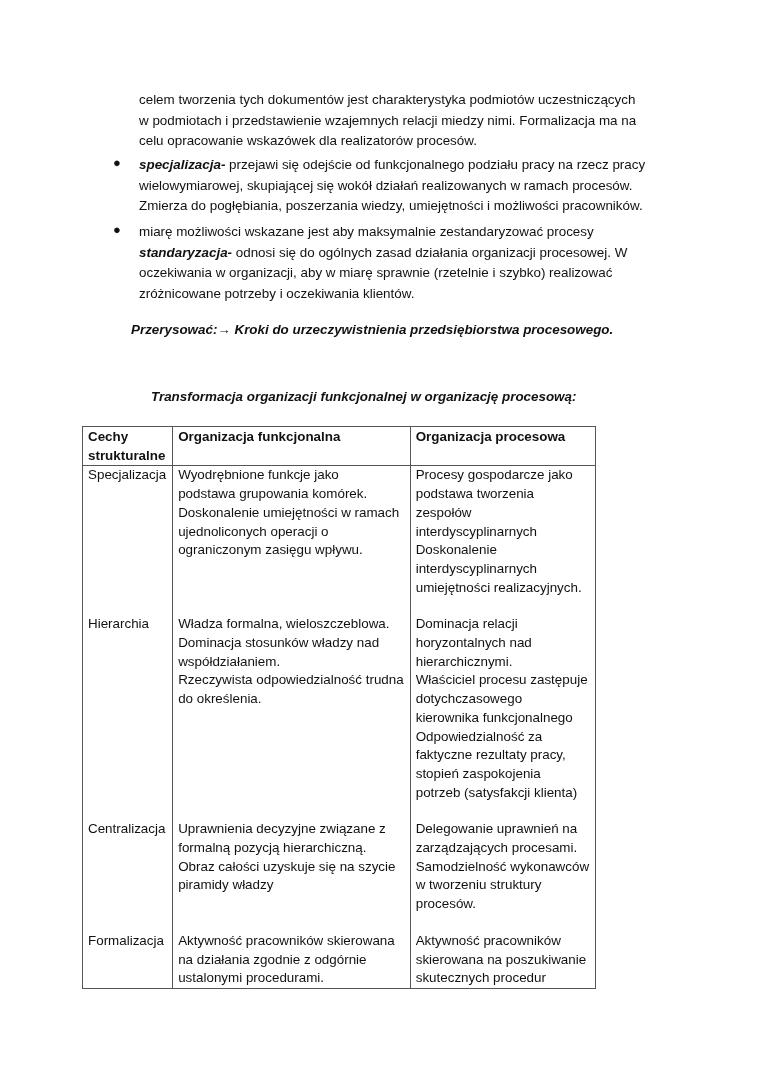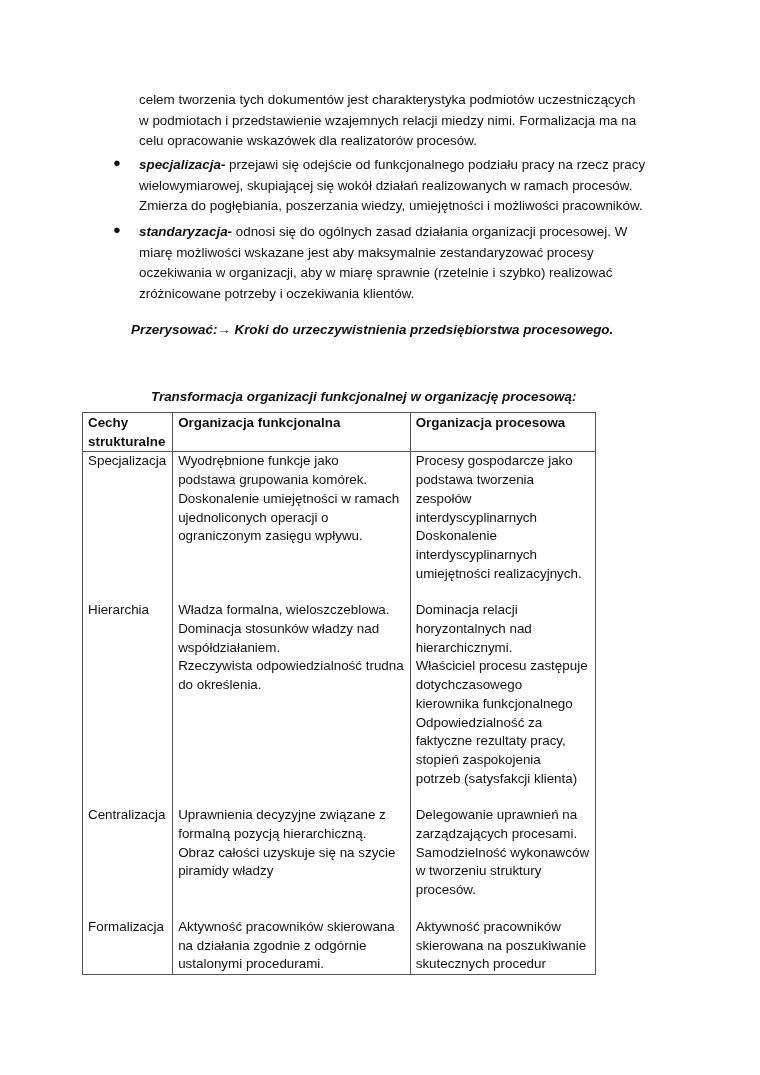--- a/index.html
+++ b/index.html
@@ -3,21 +3,21 @@
 <meta charset="utf-8">
 <style>
   html, body { margin:0; padding:0; background:#fff; }
   body { width:760px; height:1075px; position:relative; overflow:hidden;
          font-family:"Liberation Sans", sans-serif; color:#111; font-size:13.4px; }
   .line { position:absolute; white-space:nowrap; line-height:19px;padding-left:41px; }
   .b { font-weight:bold;font-style:italic; }
   .bullet { position:absolute; font-size:13px; }
   .para { position:absolute; left:139px; width:540px; line-height:20.5px; }
   .para div { white-space:nowrap; }
-  table { position:absolute; left:82px; top:412px; width:492px; border-collapse:collapse;
+  table { position:absolute; left:82px; top:426px; width:492px; border-collapse:collapse;
           border:1px solid #555; }
   th, td { text-align:left; vertical-align:top; padding:0 6px 0 5px; font-size:13.4px; line-height:18.7px; }
   th { font-weight:bold; border-bottom:1px solid #555; padding-top:1px; padding-bottom:0; }
   th + th, td + td { border-left:1px solid #555; }
   td div { white-space:nowrap; }
   .c1 { width:131px; } .c2 { width:241px; } .c3 { width:185px; }
   td.gap { padding-bottom:18px; }
 </style>
 </head>
 <body>
@@ -30,22 +30,22 @@
 
 <span class="bullet" style="left:113px; top:155px;">●</span>
 <div class="para" style="top:155px;">
   <div><span class="b">specjalizacja-</span><span> przejawi się odejście od funkcjonalnego podziału pracy na rzecz pracy</span></div>
   <div>wielowymiarowej, skupiającej się wokół działań realizowanych w ramach procesów.</div>
   <div>Zmierza do pogłębiania, poszerzania wiedzy, umiejętności i możliwości pracowników.</div>
 </div>
 
 <span class="bullet" style="left:113px; top:222px;">●</span>
 <div class="para" style="top:222px;">
+  <div>miarę możliwości wskazane jest aby maksymalnie zestandaryzować procesy</div>
   <div><span class="b">standaryzacja-</span><span> odnosi się do ogólnych zasad działania organizacji procesowej. W</span></div>
-  <div>miarę możliwości wskazane jest aby maksymalnie zestandaryzować procesy</div>
   <div>oczekiwania w organizacji, aby w miarę sprawnie (rzetelnie i szybko) realizować</div>
   <div>zróżnicowane potrzeby i oczekiwania klientów.</div>
 </div>
 
 <div class="line b" style="left:90px; top:320px;">
   <span>Przerysować:</span><span>→</span><span> Kroki do urzeczywistnienia przedsiębiorstwa procesowego.</span>
 </div>
 
 <div class="line b" style="left:90px; top:387px;margin-left:20px;">Transformacja organizacji funkcjonalnej w organizację procesową:</div>
 

